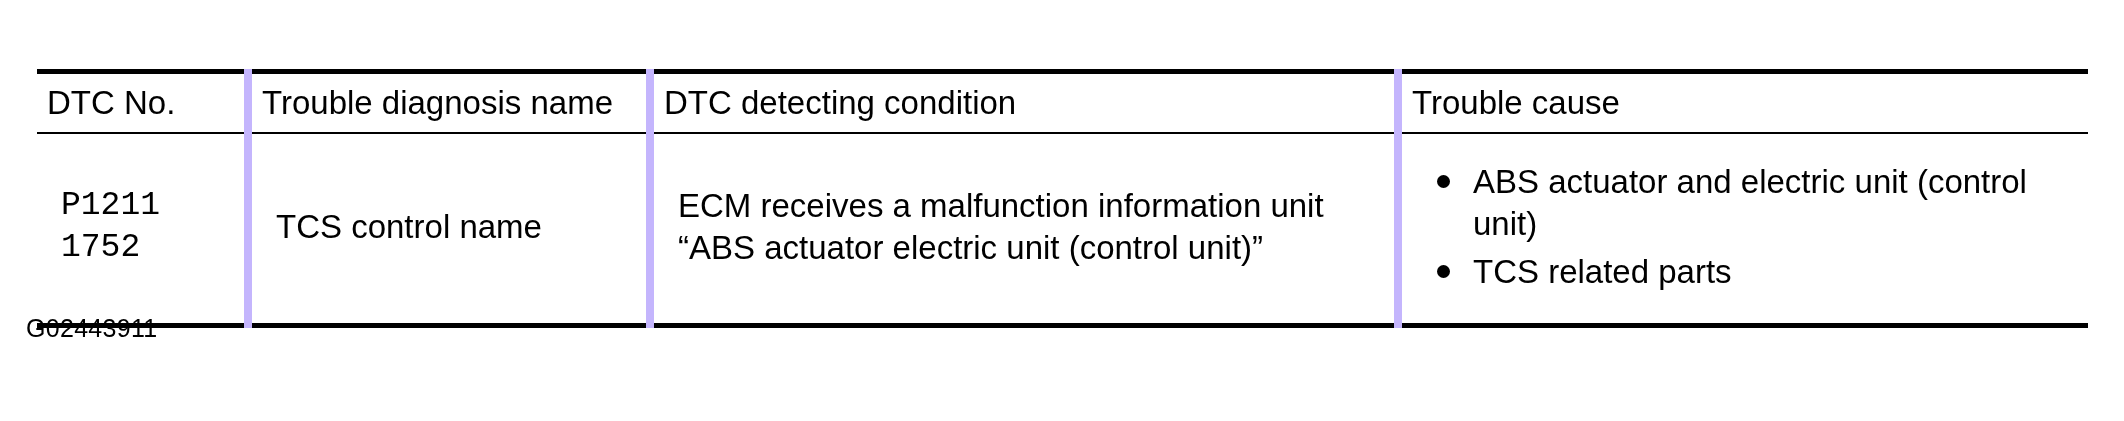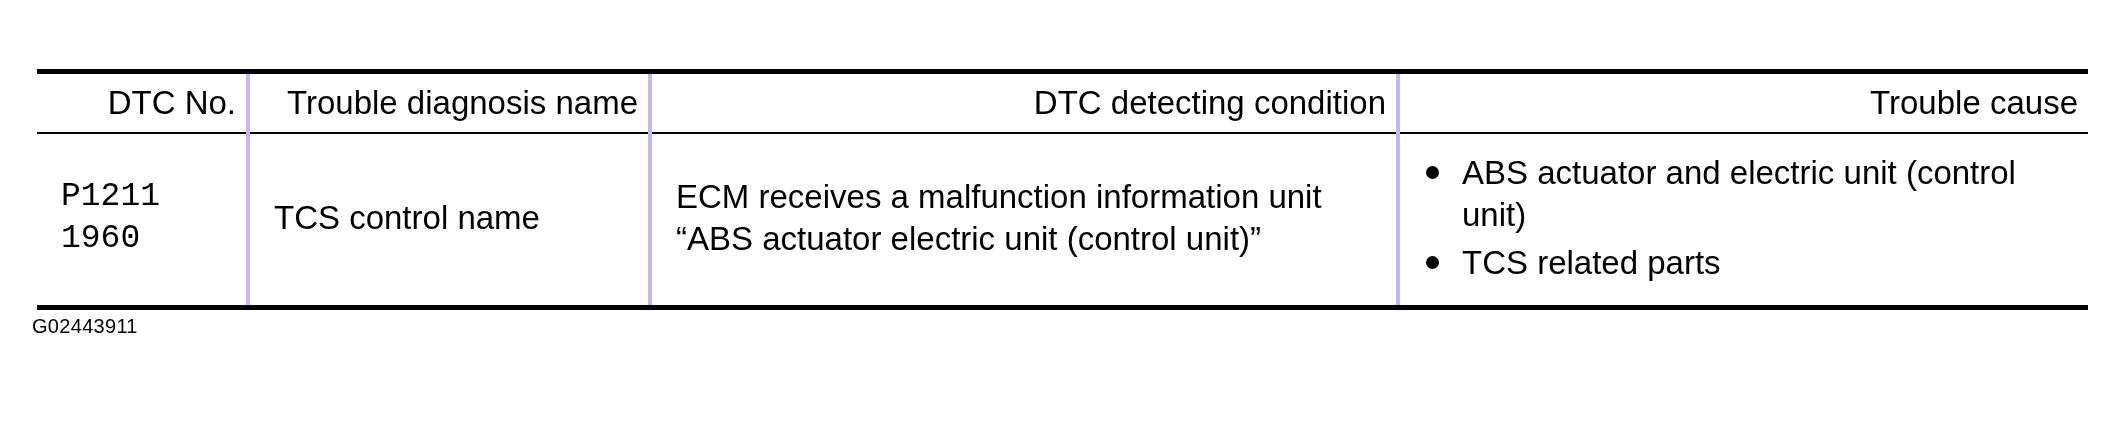--- a/index.html
+++ b/index.html
@@ -47,28 +47,28 @@
     border-top: 5px solid #000000;
     border-bottom: 2px solid #000000;
   }
   table.dtc-table tbody tr.body-row > td {
     border-bottom: 5px solid #000000;
   }
 
   
   table.dtc-table th.col-div,
   table.dtc-table td.col-div {
-    border-left: 4px solid #c4b5fd;
+    border-left: 8px solid #c4b5fd;
   }
 
   table.dtc-table th {
     font-weight: normal;
     font-size: 33px;
     line-height: 1.0;
-    text-align: right;
+    text-align: left;
     padding: 12px 10px 13px 10px;
     vertical-align: middle;
     white-space: nowrap;
   }
 
   table.dtc-table td {
     font-size: 33px;
     line-height: 1.28;
     text-align: left;
     vertical-align: middle;
@@ -82,21 +82,21 @@
   }
 
   td.cell-condition .cond-line {
     display: block;
     white-space: nowrap;
   }
 
   
   ul.cause-list {
     list-style: none;
-    margin: 0;
+    margin: 9px;
     padding: 0;
   }
   ul.cause-list li {
     position: relative;
     padding-left: 38px;
     margin: 0 0 6px 0;
     line-height: 1.28;
   }
   ul.cause-list li:last-child {
     margin-bottom: 0;
@@ -108,23 +108,23 @@
     width: 13px;
     height: 13px;
     background: #000000;
     border-radius: 50%;
     display: block;
   }
 
   
   .figure-caption {
     position: absolute;
-    left: 32px;
+    left: 26px;
     top: 316px;
-    font-size: 20px;
+    font-size: 25px;
     line-height: 1;
     letter-spacing: 0.3px;
     white-space: nowrap;
   }
 </style>
 </head>
 <body>
 
 <div class="page">
 
@@ -144,21 +144,21 @@
           <th class="col-div">DTC detecting condition</th>
           <th class="col-div">Trouble cause</th>
         </tr>
       </thead>
 
       <tbody>
         <tr class="body-row">
 
           <td class="cell-dtc-no">
             <span class="dtc-code-line">P1211</span>
-            <span class="dtc-code-line">1960</span>
+            <span class="dtc-code-line">1752</span>
           </td>
 
           <td class="col-div cell-diagnosis-name">TCS control name</td>
 
           <td class="col-div cell-condition">
             <span class="cond-line">ECM receives a malfunction information unit</span>
             <span class="cond-line">“ABS actuator electric unit (control unit)”</span>
           </td>
 
           <td class="col-div cell-possible-cause">

